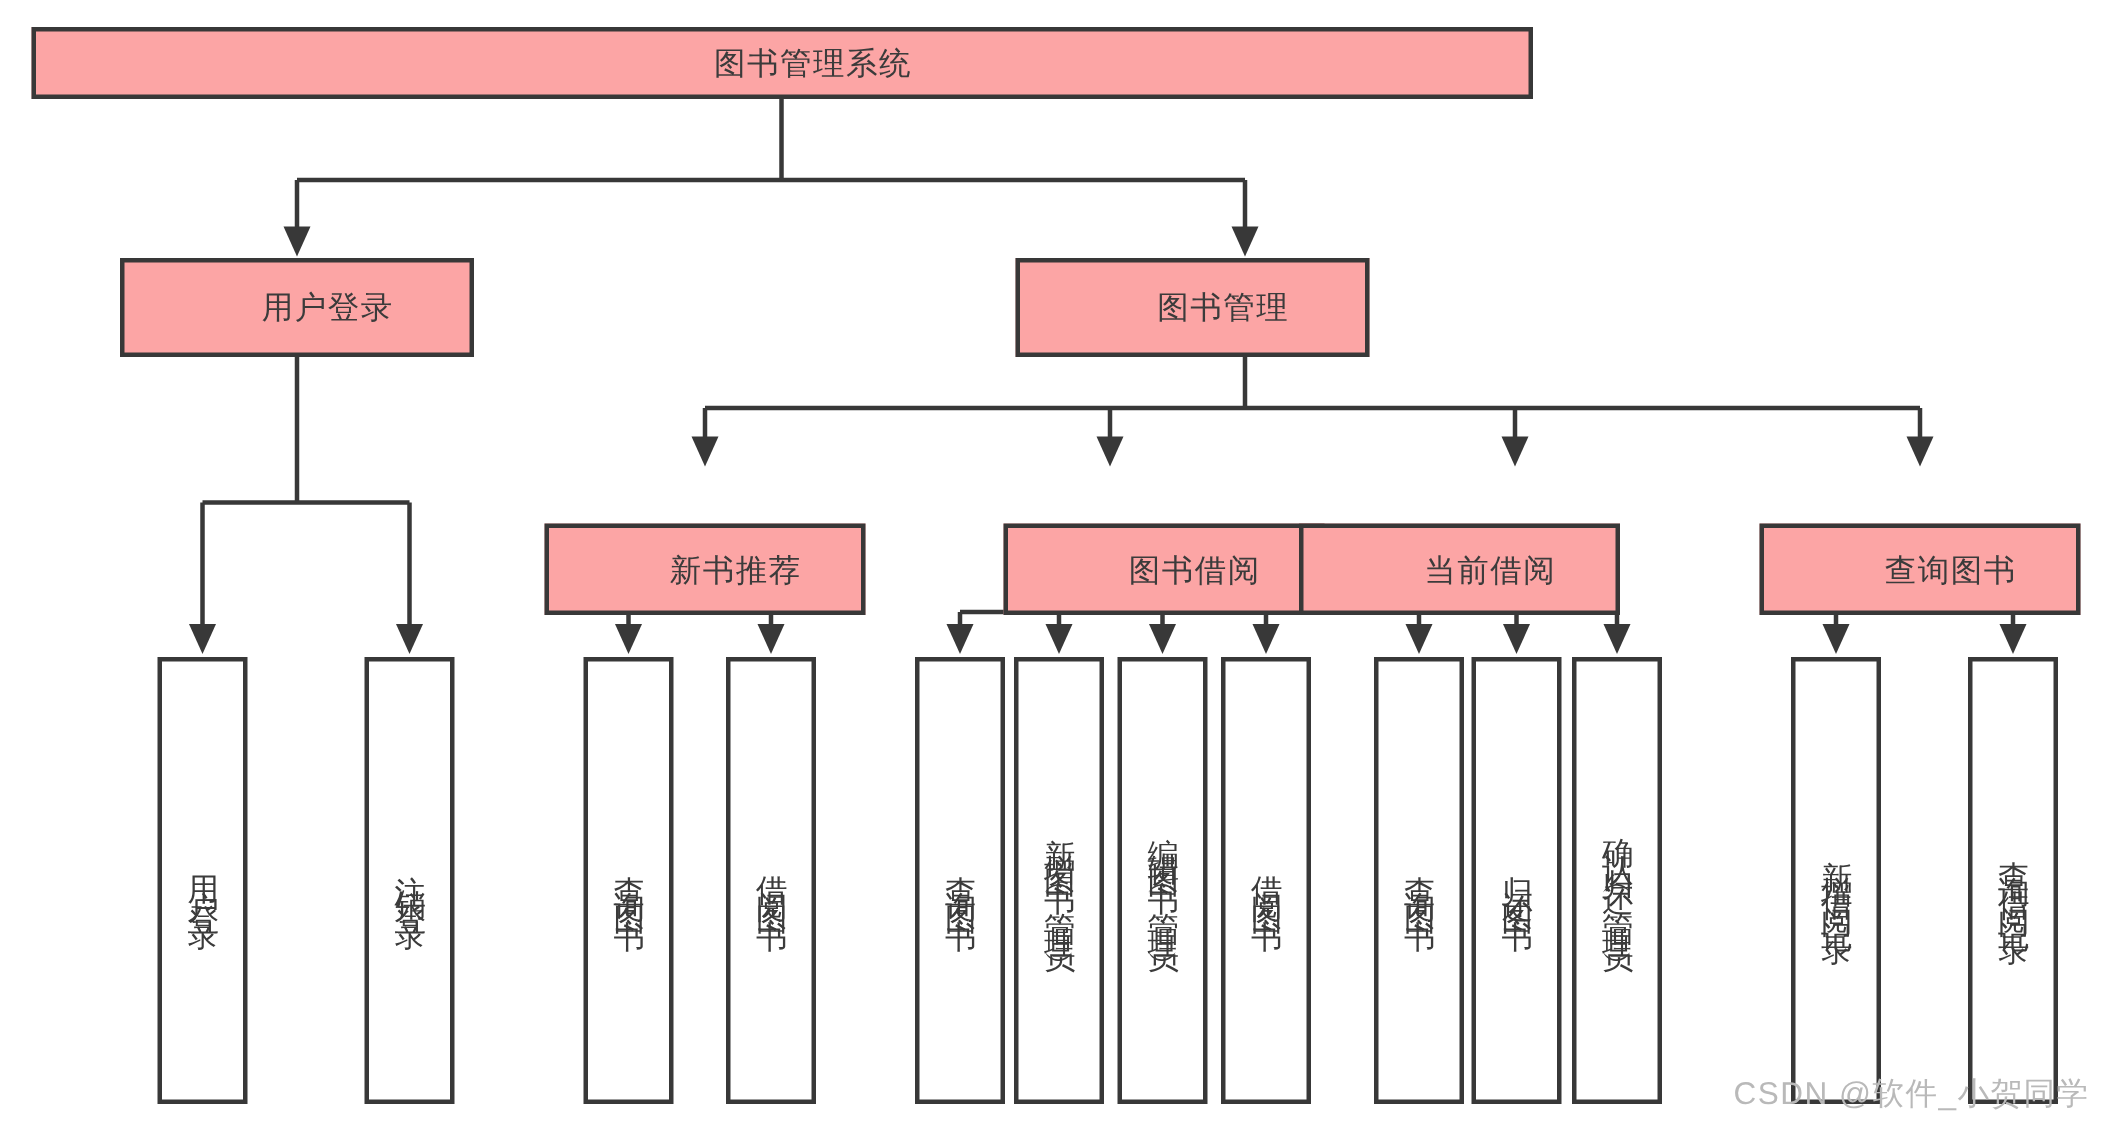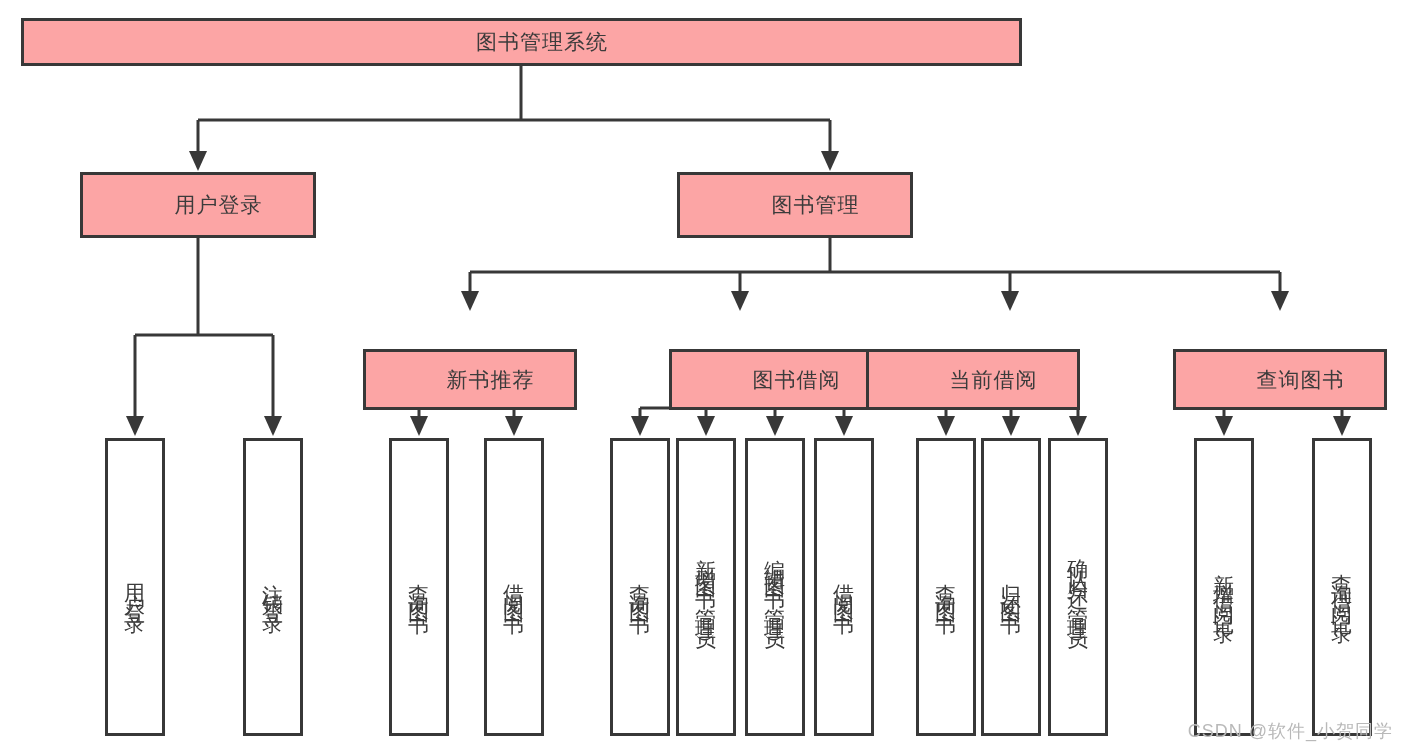--- a/index.html
+++ b/index.html
@@ -24,21 +24,21 @@
     position:absolute;top:438px;width:60px;height:298px;box-sizing:border-box;
     background:#fff;border:3px solid var(--border,#383838);
     display:flex;align-items:center;justify-content:center;z-index:2;
   }
   .vtext{
     writing-mode:vertical-rl;text-orientation:mixed;
     font-size:21px;line-height:1;letter-spacing:10px;white-space:nowrap;
   }
   .watermark{
     position:absolute;right:12px;bottom:4px;z-index:5;
-    font-size:18px;color:var(--watermark,#b9b9b9);letter-spacing:1px;text-align:right;
+    font-size:21px;color:var(--watermark,#b9b9b9);letter-spacing:1px;text-align:right;
   }
 </style>
 </head>
 <body>
 
 <div class="stage">
 
   <svg class="wires" viewBox="0 0 1405 747" xmlns="http://www.w3.org/2000/svg">
     <path d="M521 66 V120
              M198 120 H830

